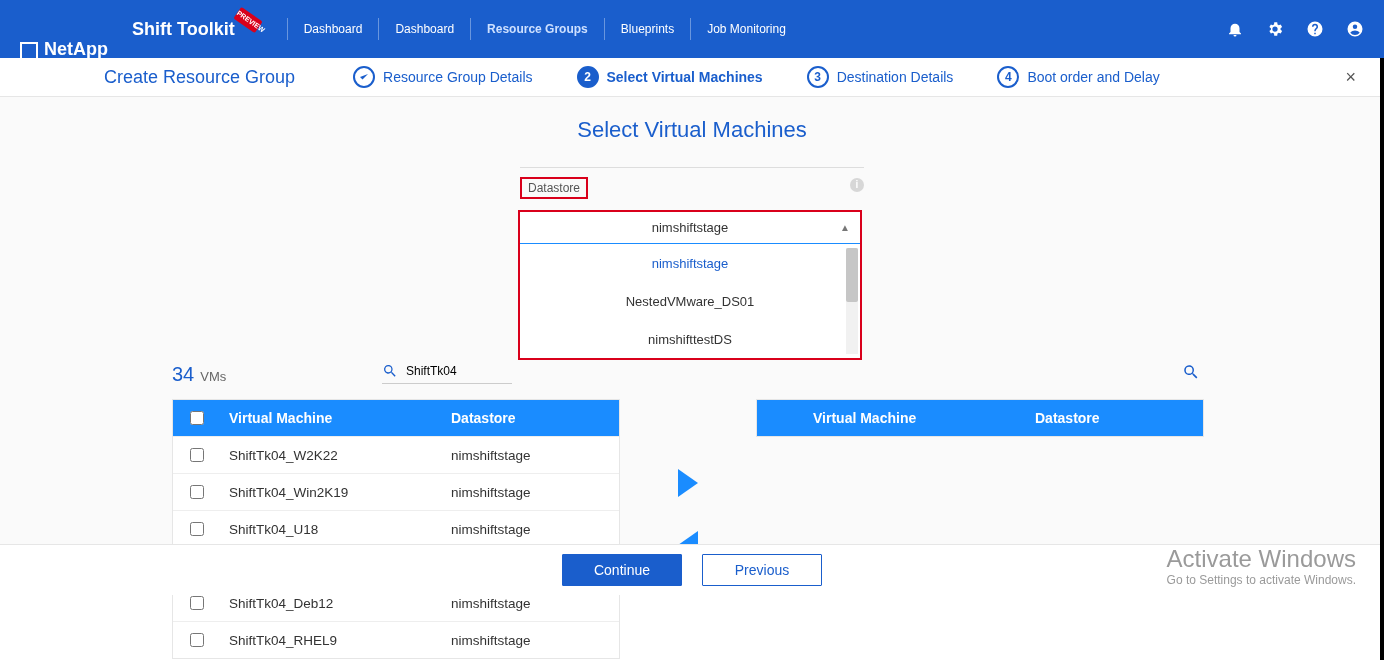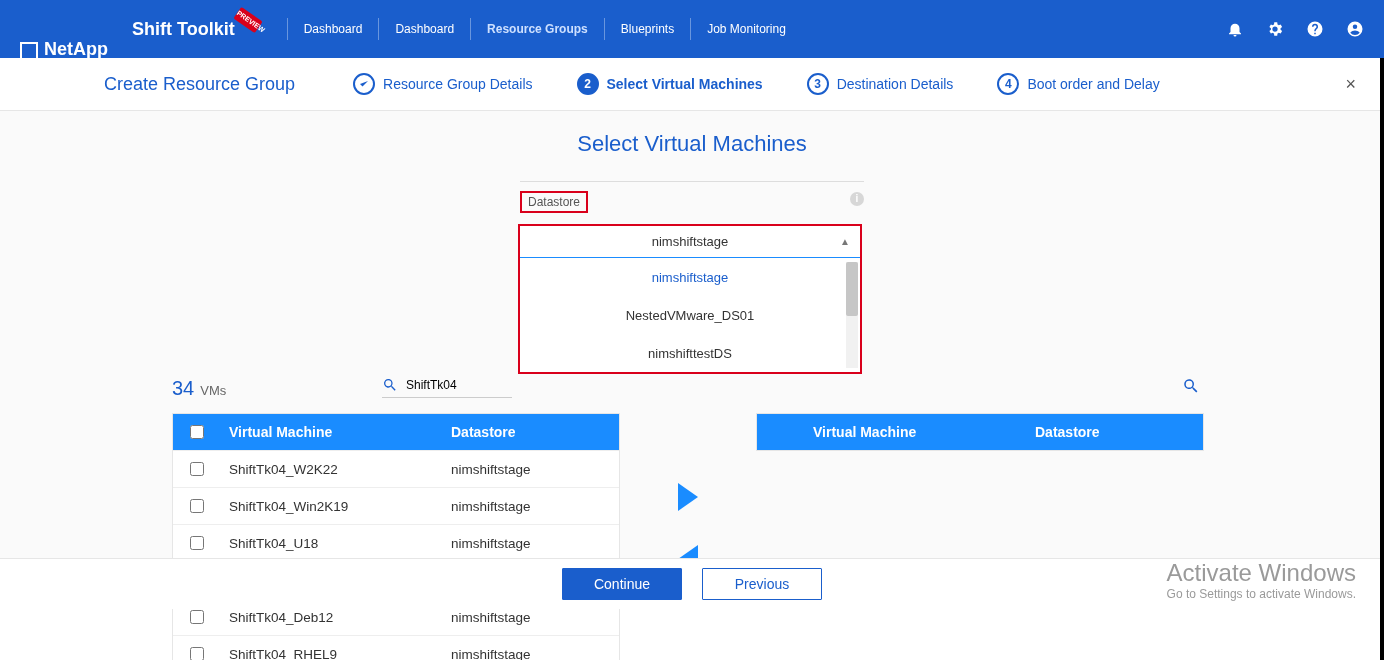--- a/index.html
+++ b/index.html
@@ -9,21 +9,21 @@
   .brand-icon { width: 18px; height: 18px; border: 2px solid #fff; margin-right: 6px; }
   .toolkit { margin-left: 24px; font-weight: 600; font-size: 18px; position: relative; }
   .ribbon { position: absolute; top: -6px; right: -26px; width: 26px; height: 14px; background: #d9001b; transform: rotate(35deg); font-size: 7px; text-align: center; line-height: 14px; border-radius: 2px; }
   .nav { display: flex; align-items: center; margin-left: 36px; gap: 0; }
   .nav-sep { width: 1px; height: 22px; background: rgba(255,255,255,0.35); margin: 0 16px; }
   .nav-link { font-size: 12px; color: #fff; cursor: pointer; }
   .nav-link.active { color: #cde0ff; font-weight: 600; }
   .topbar-icons { margin-left: auto; display: flex; gap: 22px; align-items: center; }
   .ticon { width: 18px; height: 18px; display: inline-flex; align-items: center; justify-content: center; }
   .ticon svg { fill: #fff; }
-  .stepbar { height: 53px; border-bottom: 1px solid #e6e6e6; display: flex; align-items: center; padding: 0 28px; background: #fff; }
+  .stepbar { height: 39px; border-bottom: 1px solid #e6e6e6; display: flex; align-items: center; padding: 0 28px; background: #fff; }
   .stepbar-title { color: #1a5ecc; font-size: 18px; font-weight: 400; margin-left: 76px; margin-right: 40px; }
   .steps { display: flex; gap: 44px; align-items: center; margin-left: 18px; }
   .step { display: flex; align-items: center; gap: 8px; font-size: 14px; color: #1a5ecc; }
   .step.done .circ { border: 2px solid #1a5ecc; }
   .step.active .circ { background: #1a5ecc; color: #fff; border: 2px solid #1a5ecc; }
   .step.pending .circ { border: 2px solid #1a5ecc; color: #1a5ecc; }
   .step.active .step-label { font-weight: 600; }
   .circ { width: 22px; height: 22px; border-radius: 50%; display: inline-flex; align-items: center; justify-content: center; font-size: 12px; font-weight: 600; }
   .circ svg { fill: #1a5ecc; }
   .close-x { margin-left: auto; font-size: 18px; color: #555; cursor: pointer; }

